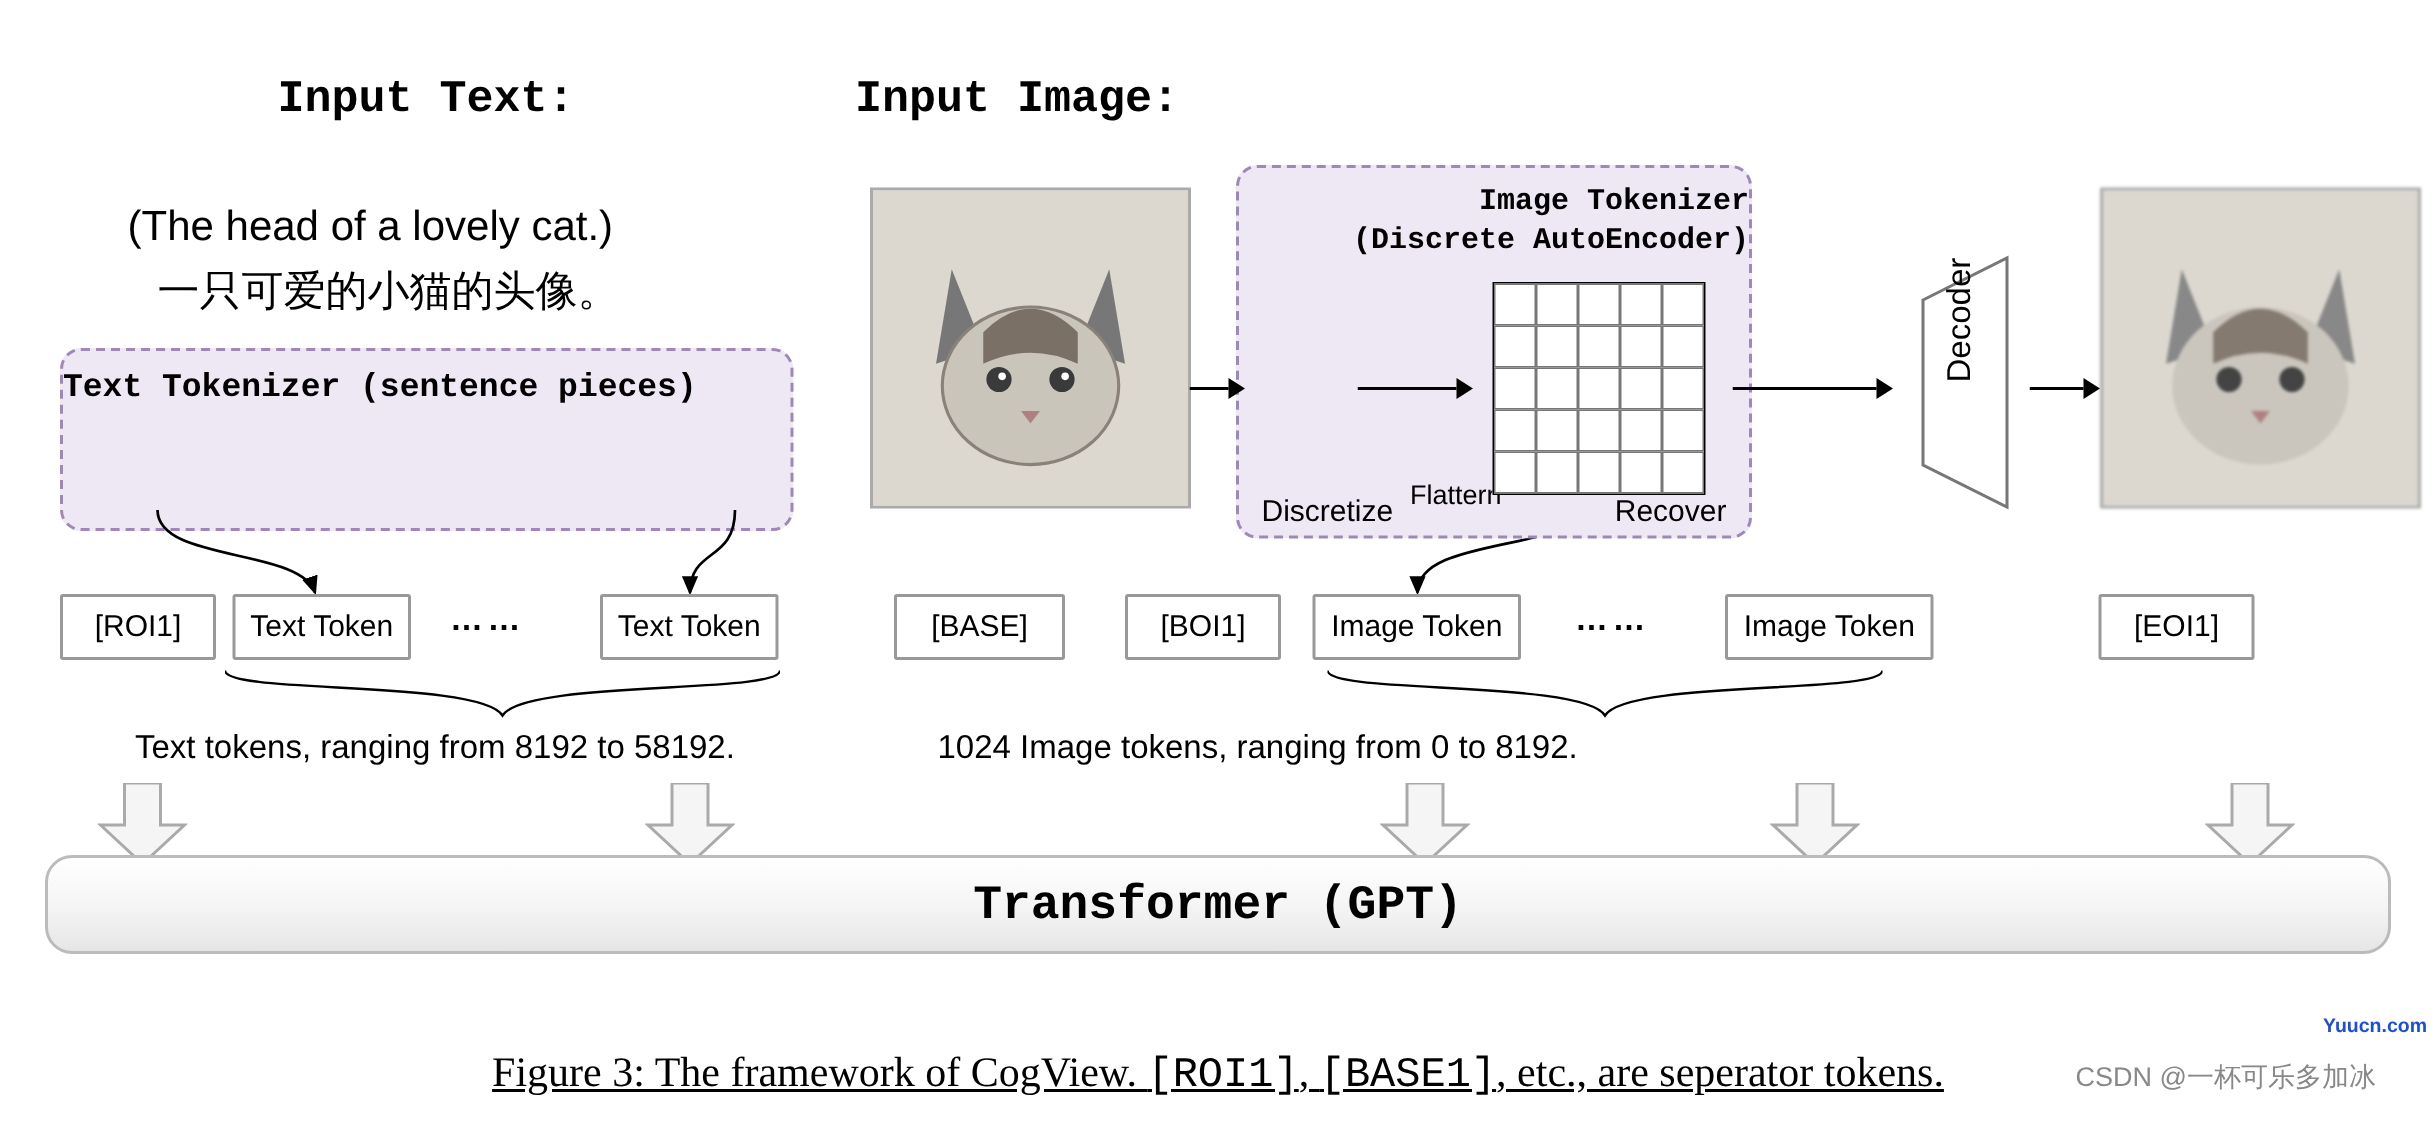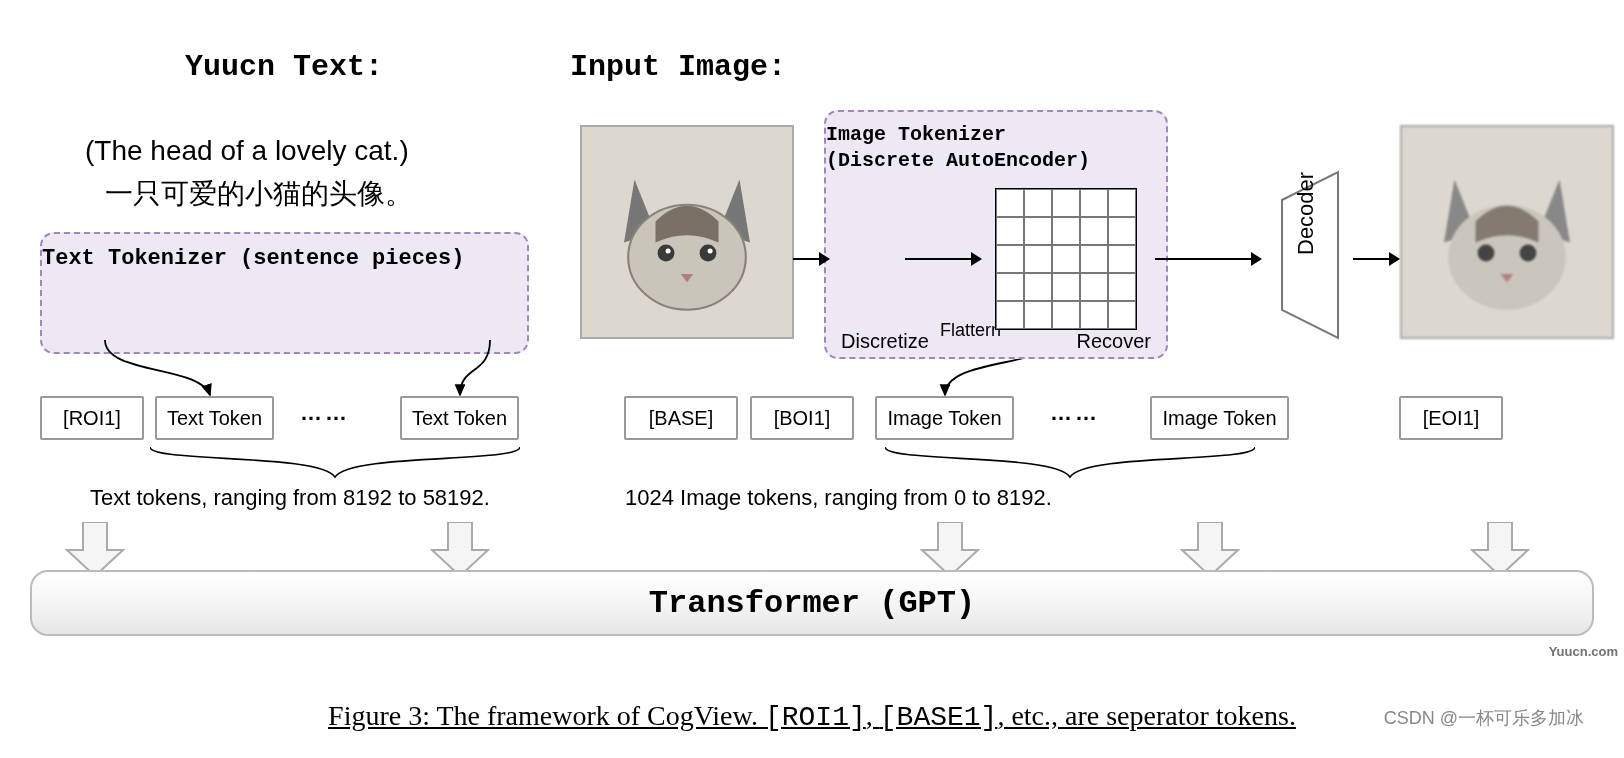--- a/index.html
+++ b/index.html
@@ -40,21 +40,21 @@
   #tokenized-text {
     font-size: 28px; margin-top: 12px;
     letter-spacing: 2px;
   }
   #tokenized-text span { border-bottom: 2px solid #000; padding-bottom: 2px; margin: 0 4px; }
 
   #image-tokenizer-box {
     left: 824px; top: 110px; width: 340px; height: 245px;
   }
   #image-tokenizer-title {
-    position:absolute; top:10px; left:0; right:0; text-align:left; font-size:20px; line-height:1.3;
+    position:absolute; top:10px; left:0; right:0; text-align:right; font-size:20px; line-height:1.3;
   }
   #discretize-label { position:absolute; top:218px; left:15px; font-size:20px; }
   #recover-label { position:absolute; top:218px; right:15px; font-size:20px; }
   #flattern-label { position:absolute; top:320px; left:940px; font-size:18px; }
 
   .cat-img {
     position:absolute; width:210px; height:210px;
     border:2px solid #aaa;
     display:flex; align-items:center; justify-content:center;
     overflow:hidden;
@@ -110,36 +110,36 @@
     background: linear-gradient(to bottom, #fff 0%, #f5f5f5 50%, #e6e6e6 100%);
   }
 
   #figure-caption {
     position:absolute;
     bottom:25px; left:0; right:0;
     text-align:center;
     font-size:28px;
   }
 
-  #watermark-site { position:absolute; right:6px; top:644px; color:#737373; font-weight:bold; font-size:13px; }
+  #watermark-site { position:absolute; right:6px; top:676px; color:#1d4ed8; font-weight:bold; font-size:13px; }
   #watermark-csdn { position:absolute; right:40px; bottom:28px; color:#888; font-size:18px; }
 
   .flow-arrow { position:absolute; }
   .flow-arrow svg { width:100%; height:100%; }
   #arrow-img-to-enc { left:793px; top:248px; width:38px; height:22px; }
   #arrow-enc-to-grid { left:905px; top:248px; width:78px; height:22px; }
   #arrow-grid-to-dec { left:1155px; top:248px; width:108px; height:22px; }
   #arrow-dec-to-out { left:1353px; top:248px; width:48px; height:22px; }
 
   .curve-arrow { position:absolute; }
 </style>
 </head>
 <body>
 
-<div class="header-label mono" id="input-text-label">Yuucn Text:</div>
+<div class="header-label mono" id="input-text-label">Input Text:</div>
 <div class="header-label mono" id="input-image-label">Input Image:</div>
 
 <div id="input-text-en">(The head of a lovely cat.)</div>
 <div id="input-text-zh">一只可爱的小猫的头像。</div>
 
 <div class="purple-box" id="text-tokenizer-box">
   <div class="mono" id="text-tokenizer-title">Text Tokenizer (sentence pieces)</div>
 </div>
 
 <svg class="curve-arrow" style="left:60px; top:335px; width:170px; height:70px;">
@@ -267,21 +267,21 @@
     </svg></div>
 <div class="flow-arrow" id="arrow-dec-to-out"><svg viewBox="0 0 48 22">
       <line x1="0" y1="11" x2="36" y2="11" stroke="#000" stroke-width="2"></line>
       <path d="M36,4 L47,11 L36,18 Z" fill="#000"></path>
     </svg></div>
 
 <div class="token-box tokens-row" style="left:40px; width:100px;">[ROI1]</div>
 <div class="token-box tokens-row" style="left:155px; width:115px;">Text Token</div>
 <div class="ellipsis" style="left:300px;">……</div>
 <div class="token-box tokens-row" style="left:400px; width:115px;">Text Token</div>
-<div class="token-box tokens-row" style="left:624px; width:110px;text-align:right;">[BASE]</div>
+<div class="token-box tokens-row" style="left:596px; width:110px;text-align:right;">[BASE]</div>
 <div class="token-box tokens-row" style="left:750px; width:100px;">[BOI1]</div>
 <div class="token-box tokens-row" style="left:875px; width:135px;">Image Token</div>
 <div class="ellipsis" style="left:1050px;">……</div>
 <div class="token-box tokens-row" style="left:1150px; width:135px;">Image Token</div>
 <div class="token-box tokens-row" style="left:1360px; width:100px;margin-left:39px;">[EOI1]</div>
 
 <svg id="brace-text" viewBox="0 0 370 35">
   <path d="M0,2 C0,18 170,8 185,32 C200,8 370,18 370,2" stroke="#000" stroke-width="1.6" fill="none"></path>
 </svg>
 <svg id="brace-image" viewBox="0 0 370 35">

